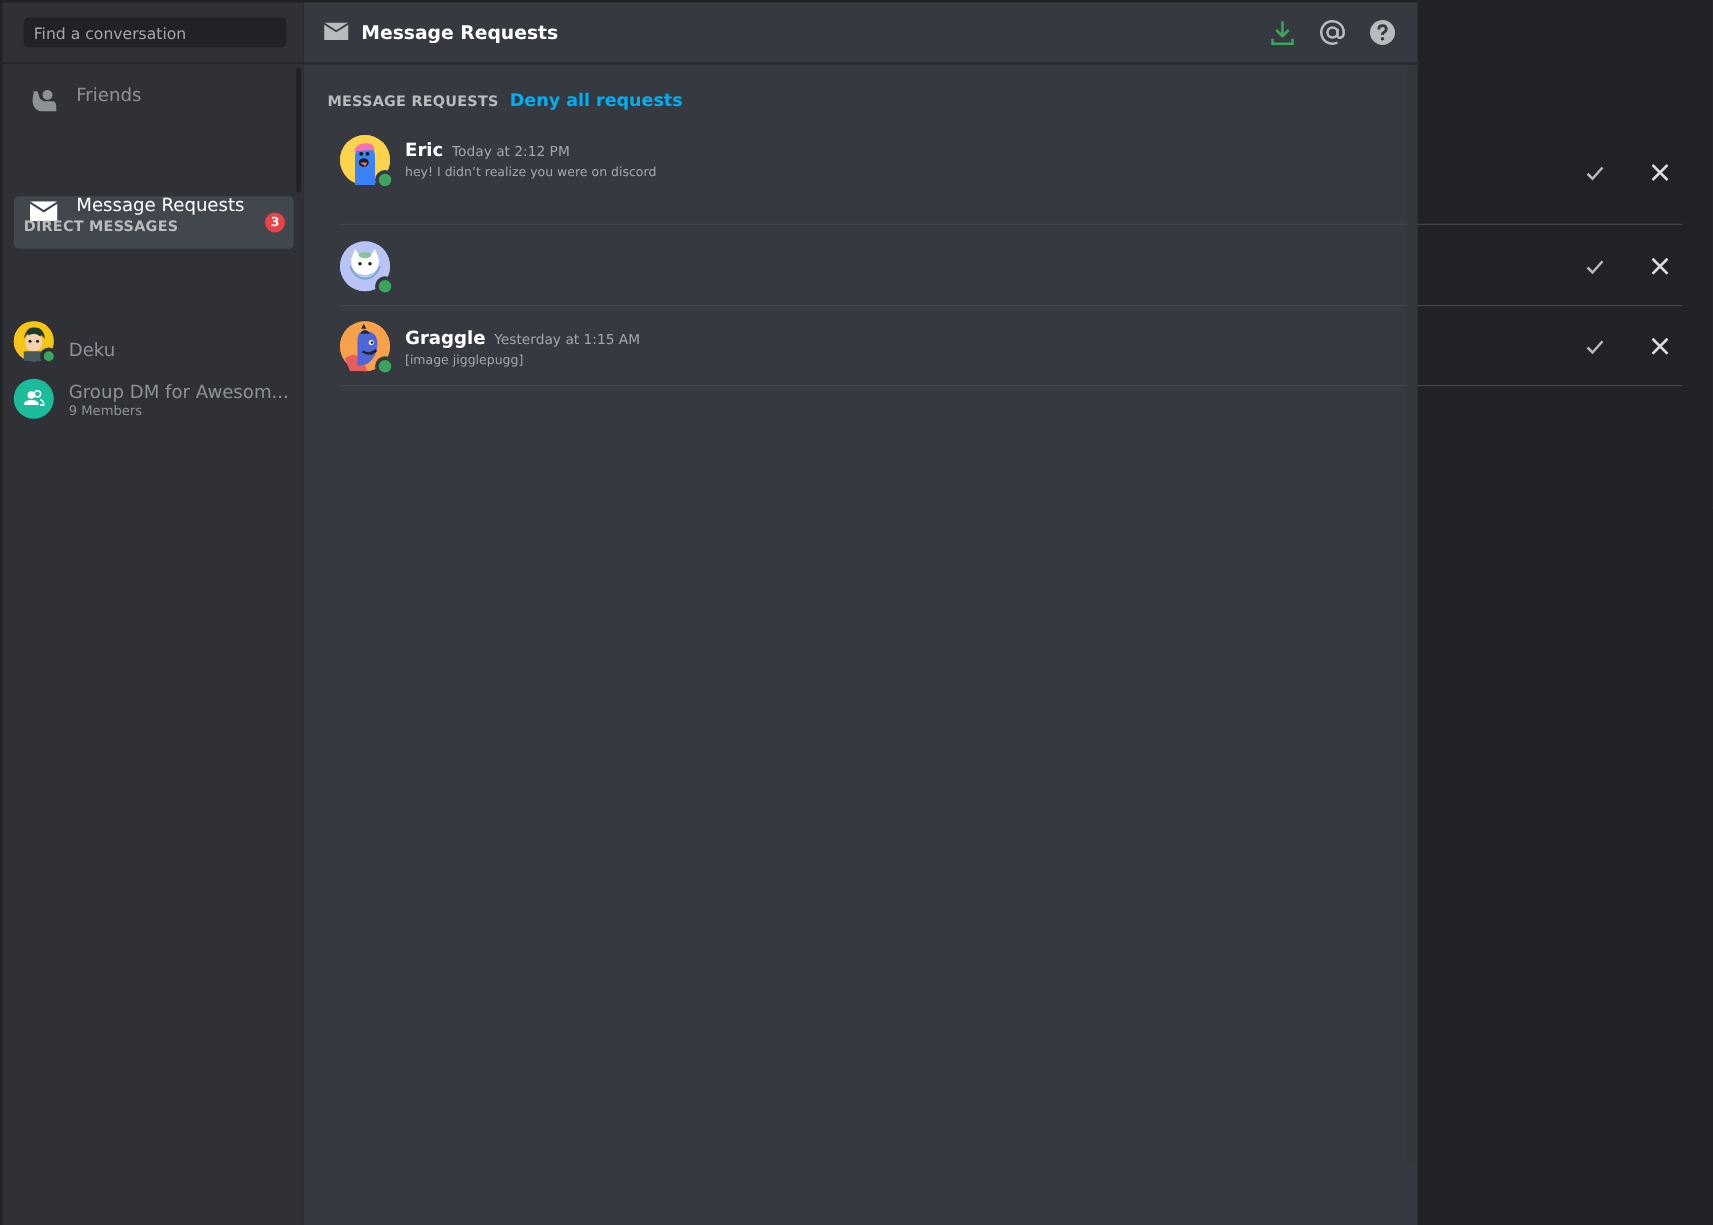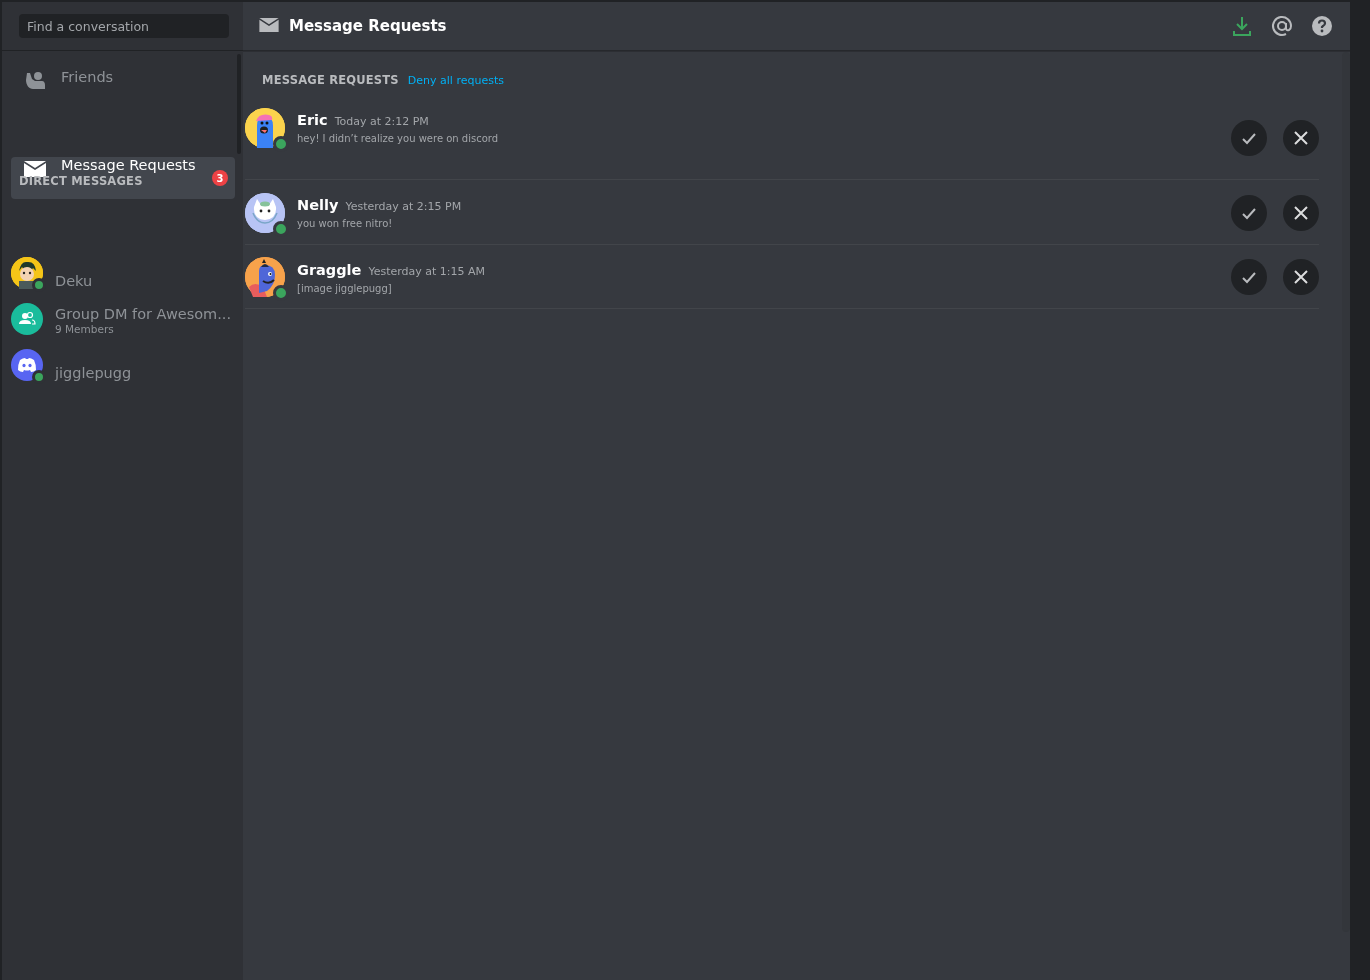--- a/index.html
+++ b/index.html
@@ -1,19 +1,19 @@
 <!DOCTYPE html>
 <html><head>
 <meta charset="utf-8">
 <style>
   * { box-sizing: border-box; margin: 0; padding: 0; }
   html, body { width: 1370px; height: 980px; overflow: hidden; background: #202225; }
   body { font-family: "DejaVu Sans", "Liberation Sans", sans-serif; color: #dcddde; position: relative; }
 
-  .app { position: absolute; left: 2px; top: 2px; width: 1348px; height: 978px; display: flex; }
+  .app { position: absolute; left: 2px; top: 2px; width: 1132px; height: 978px; display: flex; }
 
   
   .sidebar { width: 241px; height: 100%; background: #2f3136; position: relative; }
   .search-bar { height: 49px; border-bottom: 1px solid #202225; display: flex; align-items: center; padding: 0 10px 0 17px; }
   .search-input { width: 210px; height: 24px; background: #202225; border: none; border-radius: 4px; color: #b9bbbe; font-family: "DejaVu Sans", sans-serif; font-size: 12.5px; padding: 0 8px; outline: none; }
   .search-input::placeholder { color: #a3a6aa; }
   .side-scrollbar { position: absolute; right: 2px; top: 52px; width: 4px; height: 100px; background: #202225; border-radius: 2px; }
 
   .nav-item { position: absolute; left: 9px; width: 224px; height: 42px; border-radius: 4px; display: flex; padding-left: 12px; color: #8e9297; font-size: 14.5px; cursor: pointer; }
   .nav-item.active { background: #42464d; color: #ffffff; }
@@ -30,23 +30,23 @@
 
   
   .main { flex: 1; background: #36393f; position: relative; height: 100%; }
   .topbar { height: 49px; border-bottom: 1px solid #26282c; display: flex; align-items: center; padding-left: 16px; box-shadow: 0 1px 0 rgba(4,4,5,0.2); }
   .topbar-title { color: #fff; font-size: 15px; font-weight: bold; margin-left: 10px; }
   .topbar-icons { position: absolute; right: 16px; top: 12px; display: flex; gap: 16px; }
   .topbar-icons .ticon { width: 24px; height: 24px; display: flex; align-items: center; justify-content: center; cursor: pointer; }
 
   .section-head { position: absolute; left: 19px; top: 71px; display: flex; align-items: baseline; }
   .section-title { font-size: 11.5px; font-weight: bold; color: #b9bbbe; letter-spacing: 0.2px; }
-  .deny-all { font-size: 11px; color: #00b0f4; margin-left: 9px; cursor: pointer; }
-
-  .req-row { position: absolute; left: 2px; width: 1074px; border-bottom: 1px solid #42454a; }
+  .deny-all { font-size: 14px; color: #00b0f4; margin-left: 9px; cursor: pointer; font-weight: bold; }
+
+  .req-row { position: absolute; left: 29px; width: 1074px; border-bottom: 1px solid #42454a; }
   .req-avatar { position: absolute; left: 0; width: 40px; height: 40px; border-radius: 50%; }
   .req-avatar .status-dot { right: -4px; bottom: -4px; width: 16px; height: 16px; border: 3px solid #36393f; }
   .req-text { position: absolute; left: 52px; }
   .req-name { color: #fff; font-size: 14.5px; font-weight: bold; }
   .req-time { color: #a3a6aa; font-size: 11px; margin-left: 7px; }
   .req-msg { color: #a3a6aa; font-size: 10px; line-height: 20px; }
   .req-actions { position: absolute; right: 0; display: flex; gap: 16px; }
   .req-btn { width: 36px; height: 36px; border-radius: 50%; background: #202225; display: flex; align-items: center; justify-content: center; cursor: pointer; }
   .main-scroll-thumb { position: absolute; right: 0; top: 50px; width: 8px; height: 880px; background: #33363b; border-radius: 4px; }
 </style>
@@ -108,31 +108,20 @@
             <circle cx="19" cy="12" r="2.5" fill="none" stroke="#fff" stroke-width="1.2"></circle>
             <path d="M21 17 Q24 17 24 21 L21 21" fill="none" stroke="#fff" stroke-width="1.2"></path>
           </svg>
       </div>
       <div>
         <div class="dm-name">Group DM for Awesom...</div>
         <div class="dm-sub">9 Members</div>
       </div>
     </div>
 
-    <div class="dm-item" style="top:337px">
-      <div class="dm-avatar" style="background:#5865f2">
-        <svg width="32" height="32" viewBox="0 0 32 32">
-            <path d="M9 11 Q12 9 14 9 L15 10 Q16 9.8 17 10 L18 9 Q20 9 23 11 Q25 15 25 21 Q23 23 20 23 L19 21 Q16 22 13 21 L12 23 Q9 23 7 21 Q7 15 9 11 Z" fill="#fff"></path>
-            <ellipse cx="13" cy="16.5" rx="1.6" ry="1.8" fill="#5865f2"></ellipse>
-            <ellipse cx="19" cy="16.5" rx="1.6" ry="1.8" fill="#5865f2"></ellipse>
-          </svg>
-        <span class="status-dot"></span>
-      </div>
-      <span class="dm-name">jigglepugg</span>
-    </div>
   </div>
 
   <div class="main">
     <div class="topbar">
       <span>
         <svg width="20" height="14" viewBox="0 0 22 16">
             <path fill="#b9bbbe" d="M0 2 L11 9 L22 2 L22 16 L0 16 Z"></path>
             <path fill="#b9bbbe" d="M0 0 L22 0 L11 7 Z"></path>
           </svg>
       </span>
@@ -200,24 +189,20 @@
       <div class="req-avatar" style="top:13px;background:#b8c4f5">
         <svg width="40" height="40" viewBox="0 0 40 40">
             <circle cx="20" cy="20" r="20" fill="#b8c4f5"></circle>
             <path d="M9 14 L12 6 L16 12 L24 12 L28 6 L31 14 Q32 26 20 27 Q8 26 9 14 Z" fill="#ffffff"></path>
             <ellipse cx="20" cy="11" rx="5" ry="2.5" fill="#86c29a"></ellipse>
             <circle cx="16" cy="18" r="1.4" fill="#222"></circle>
             <circle cx="24" cy="18" r="1.4" fill="#222"></circle>
             <path d="M8 20 Q12 30 20 30 Q28 30 32 20" fill="none" stroke="#7aa6c8" stroke-width="1.5"></path>
           </svg>
         <span class="status-dot"></span>
-      </div>
-      <div class="req-text" style="top:15px">
-        <div><span class="req-name">Nelly</span><span class="req-time">Yesterday at 2:15 PM</span></div>
-        <div class="req-msg">you won free nitro!</div>
       </div>
       <div class="req-actions" style="top:15px">
         <div class="req-btn">
           <svg width="16" height="16" viewBox="0 0 16 16">
               <path d="M2 9 L6 13 L14 4" fill="none" stroke="#b9bbbe" stroke-width="2"></path>
             </svg>
         </div>
         <div class="req-btn">
           <svg width="16" height="16" viewBox="0 0 16 16">
               <path d="M2 2 L14 14 M14 2 L2 14" fill="none" stroke="#dcddde" stroke-width="2"></path>

